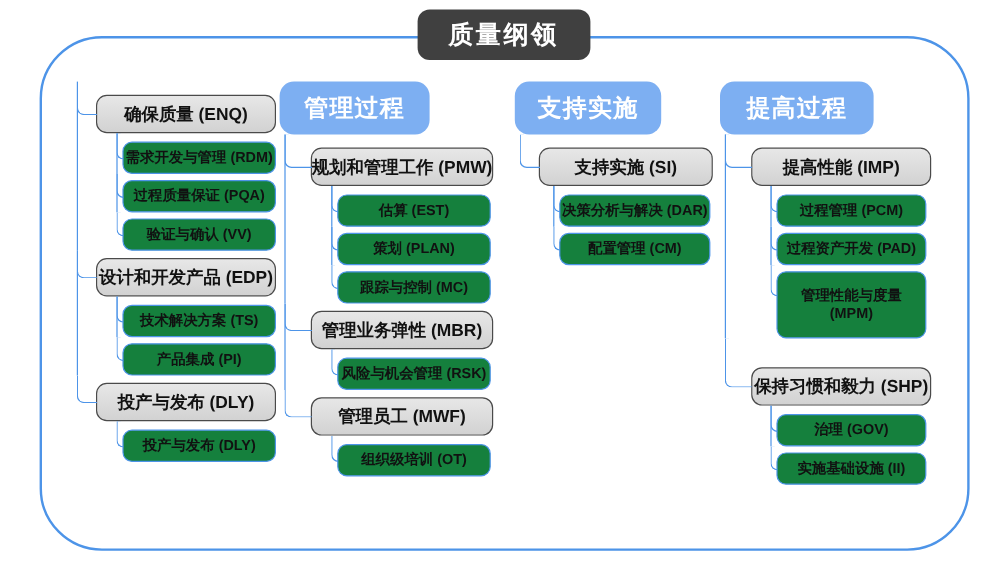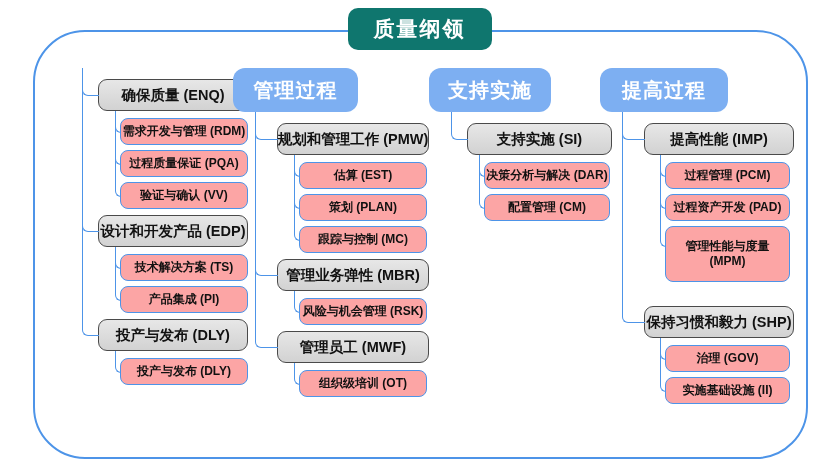--- a/index.html
+++ b/index.html
@@ -6,31 +6,31 @@
   .canvas{
     position:relative;width:839px;height:469px;background:#ffffff;overflow:hidden;
     font-family:"Liberation Sans","DejaVu Sans",sans-serif;
   }
   .frame{
     position:absolute;left:33px;top:30px;width:771px;height:425px;
     border:2px solid #4D94E8;border-radius:52px;
   }
   .title{
     position:absolute;left:50%;top:8px;transform:translateX(-50%);
-    background:#0f766e;color:#ffffff;font-size:21px;font-weight:bold;
+    background:#404040;color:#ffffff;font-size:21px;font-weight:bold;
     padding:7px 26px;border-radius:10px;letter-spacing:2px;white-space:nowrap;z-index:3;
   }
   .col{position:absolute;top:68px;z-index:2;}
   .hdr{
     width:var(--hw);height:44px;background:#7DAFF2;border-radius:12px;
     color:#ffffff;font-weight:bold;font-size:20px;letter-spacing:1px;
     display:flex;align-items:center;justify-content:center;
   }
   .lvl{display:flex;flex-direction:column;}
-  .lvl1{margin-left:22px;}
+  .lvl1{margin-left:4px;}
   .item{position:relative;padding-top:var(--pt);padding-left:var(--eb);}
   .lvl1 > .item{--pt:6px;--half:16px;--eb:var(--eb1);}
   .lvl1 > .item:first-child{--pt:11px;}
   .lvl2{margin-left:var(--tr2);}
   .lvl2 > .item{--pt:5px;--half:13.5px;--eb:var(--eb2);}
   .lvl2 > .item:first-child{--pt:7px;}
   .item::before{
     content:"";position:absolute;left:0;top:0;width:var(--eb);
     height:calc(var(--pt) + var(--half));
     border-left:1.5px solid #4D94E8;border-bottom:1.5px solid #4D94E8;
@@ -46,21 +46,21 @@
     display:flex;align-items:center;justify-content:center;font-weight:bold;color:#111111;
     text-align:center;box-sizing:border-box;white-space:nowrap;
   }
   .gray{
     width:var(--gw);height:32px;font-size:14.5px;
     background:linear-gradient(180deg,#E7E7E7,#D2D2D2);
     border:1.6px solid #4A4A4A;border-radius:9px;
   }
   .white{
     width:var(--cw);min-height:27px;font-size:12px;
-    background:#fca5a5;border:1.6px solid #4D94E8;border-radius:8px;
+    background:#15803d;border:1.6px solid #4D94E8;border-radius:8px;
     padding:1px 2px;
   }
   .tallitem .white{white-space:normal;height:56px;line-height:1.25;}
 </style>
 </head>
 <body>
 
 <div class="canvas">
   <div class="frame"></div>
   <div class="title">质量纲领</div>

